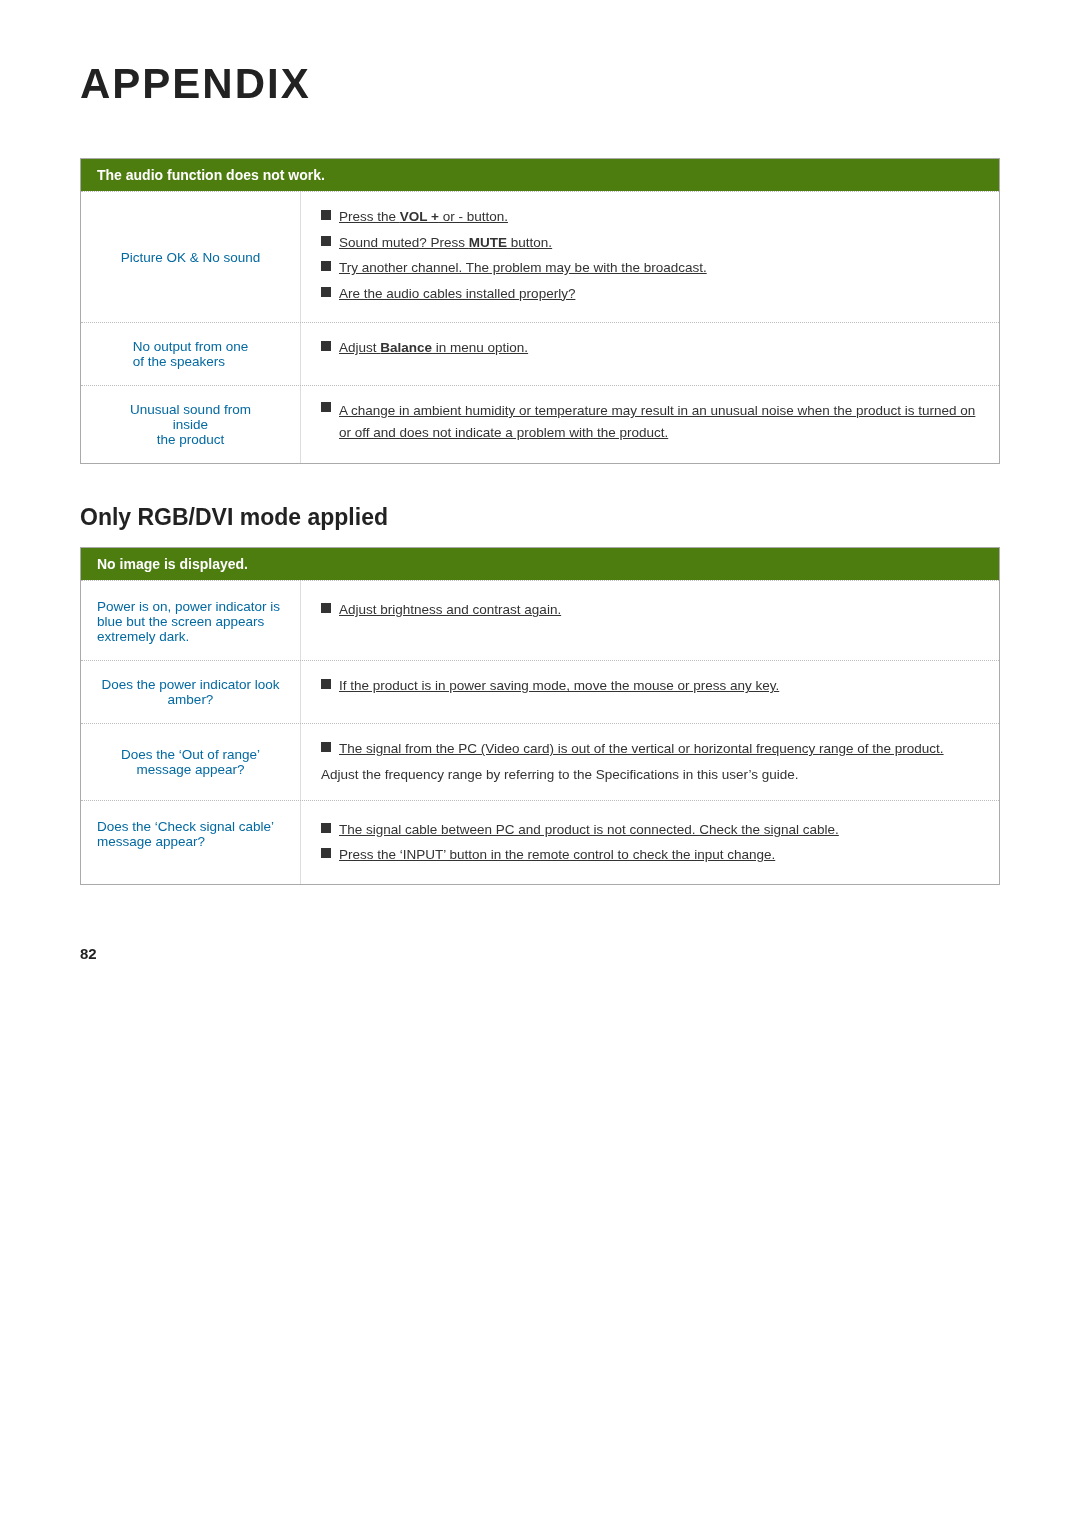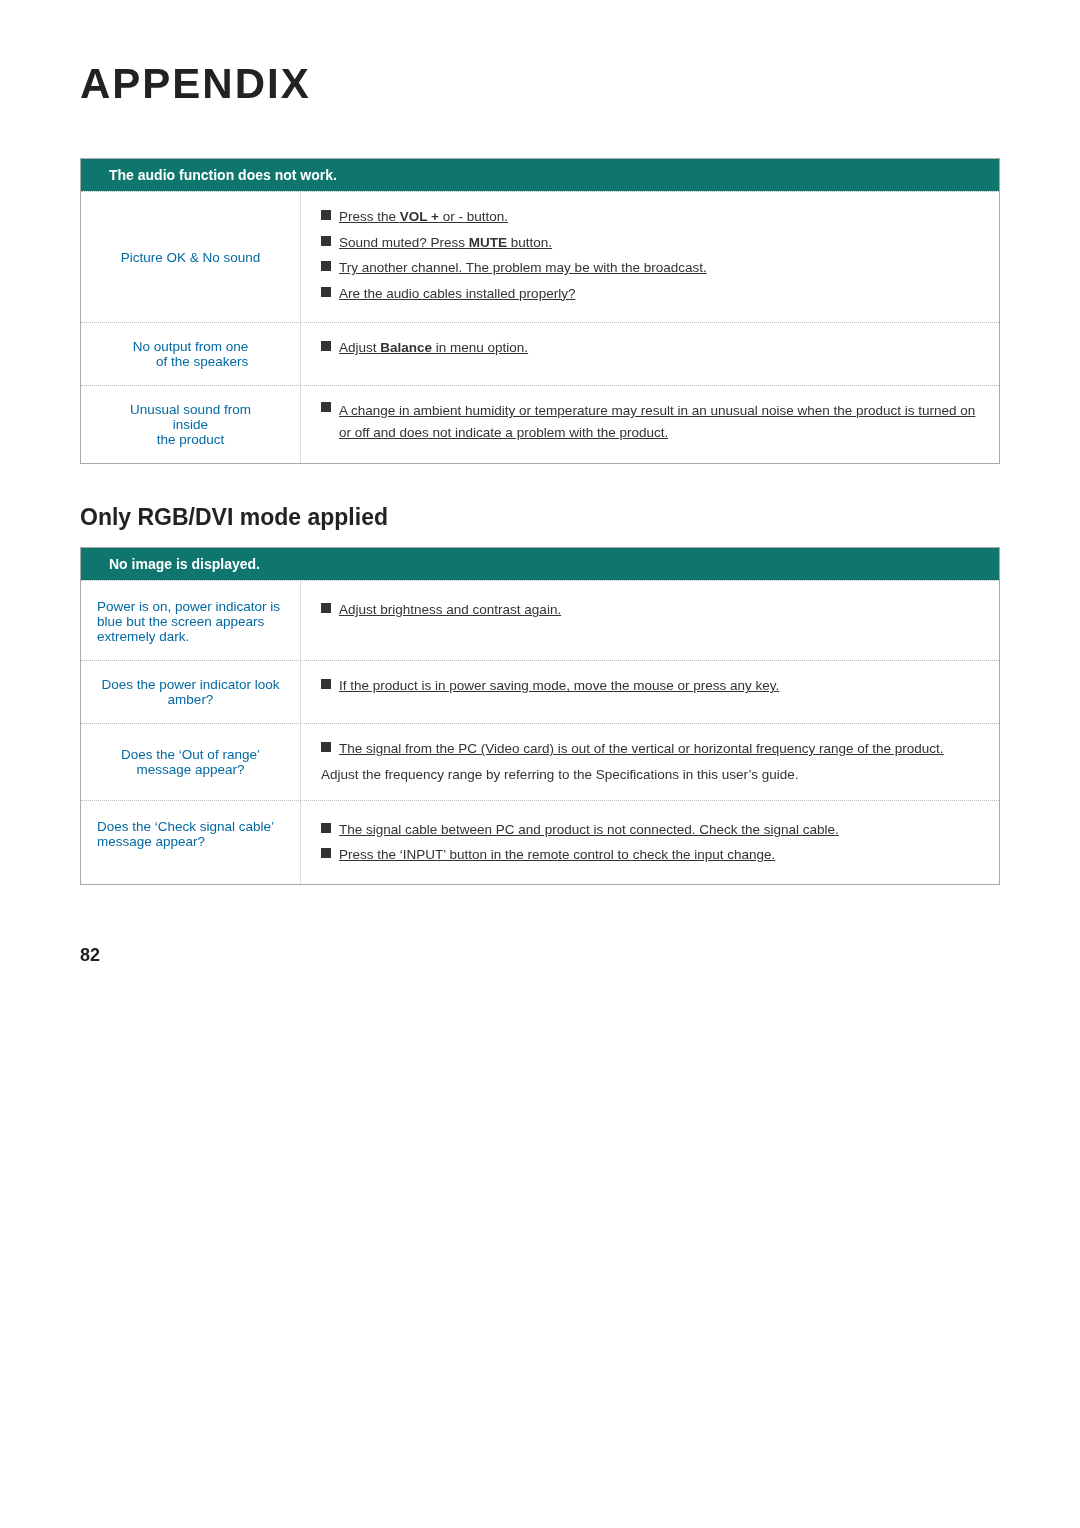--- a/index.html
+++ b/index.html
@@ -27,25 +27,25 @@
       text-transform: uppercase;
     }
 
     .table-container {
       border: 1px solid #aaaaaa;
       margin-bottom: 40px;
       width: 100%;
     }
 
     .table-header {
-      background-color: #0f766e;
+      background-color: #4d7c0f;
       color: #ffffff;
       font-weight: bold;
       font-size: 14px;
-      padding: 8px 28px;
+      padding: 8px 16px;
     }
 
     .table-row {
       display: flex;
       border-top: 1px dotted #bbbbbb;
     }
 
     .table-row:first-of-type {
       border-top: none;
     }
@@ -95,21 +95,21 @@
     .section-subtitle {
       font-size: 23px;
       font-weight: bold;
       color: #222222;
       margin-bottom: 16px;
       margin-top: 10px;
     }
 
     .page-number {
       font-weight: bold;
-      font-size: 18px;
+      font-size: 15px;
       margin-top: 60px;
       color: #222222;
     }
   </style>
 </head>
 <body>
 
 <h1 class="page-title">APPENDIX</h1>
 
 <div class="table-container">
@@ -131,21 +131,21 @@
         <span class="bullet-text">Try another channel. The problem may be with the broadcast.</span>
       </div>
       <div class="bullet-item">
         <span class="bullet-icon"></span>
         <span class="bullet-text">Are the audio cables installed properly?</span>
       </div>
     </div>
   </div>
 
   <div class="table-row">
-    <div class="col-left" style="text-align:right;">No output from one<br>of the speakers</div>
+    <div class="col-left" style="text-align:left;">No output from one<br>of the speakers</div>
     <div class="col-right">
       <div class="bullet-item">
         <span class="bullet-icon"></span>
         <span class="bullet-text">Adjust <strong>Balance</strong> in menu option.</span>
       </div>
     </div>
   </div>
 
   <div class="table-row">
     <div class="col-left" style="text-align:center;">Unusual sound from<br>inside<br>the product</div>

